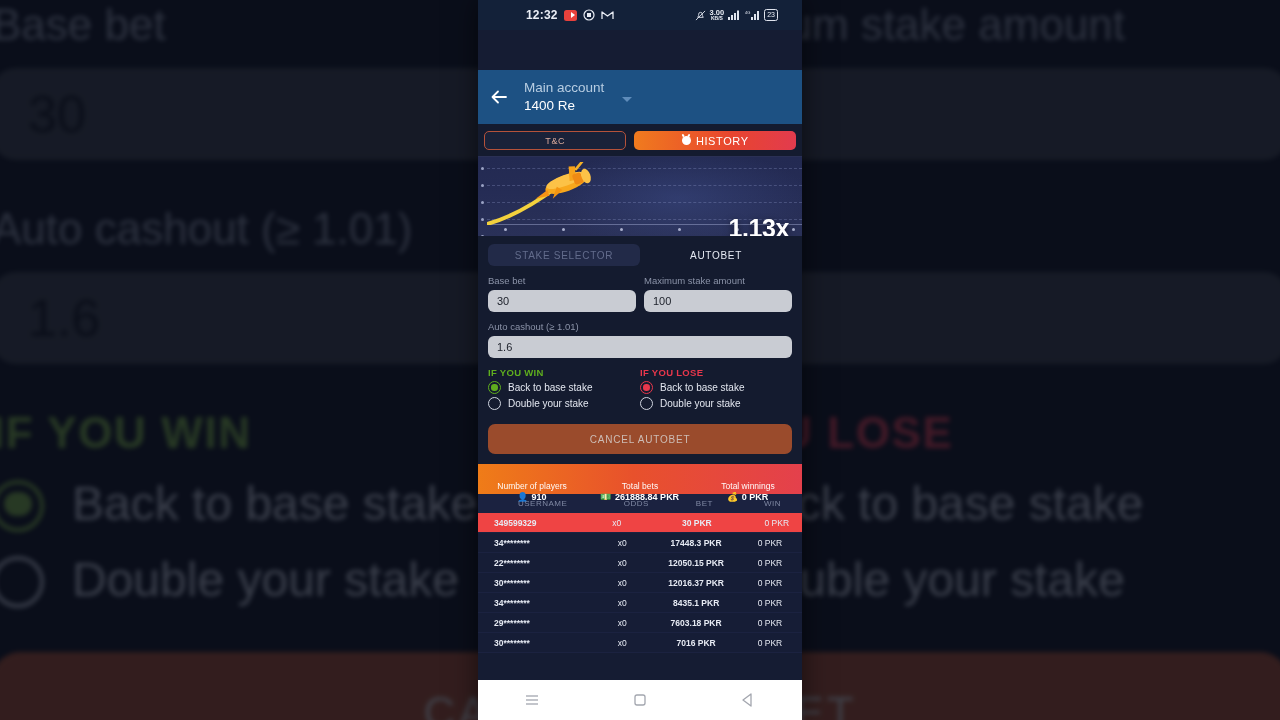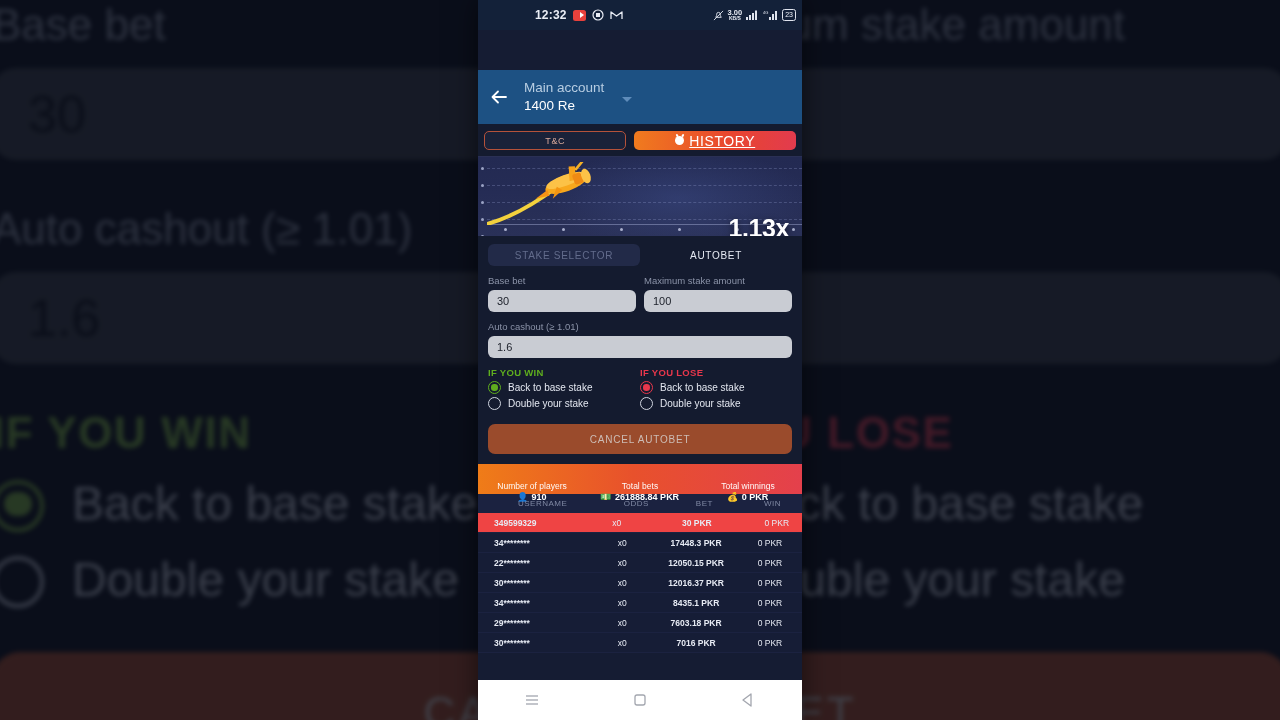--- a/index.html
+++ b/index.html
@@ -51,29 +51,29 @@
   
   #phone {
     position:absolute; left:478px; top:0; width:324px; height:720px;
     background:#151c33; overflow:hidden;
     box-shadow: 0 0 26px rgba(0,0,0,.55);
   }
 
   
   #statusbar {
     height:30px; background:#132139; color:#e9edf5;
-    display:flex; align-items:center; padding:0 9px;
+    display:flex; align-items:center; padding:0 0;
     font-size:11.5px; position:relative;
   }
   .sb-left{display:flex;align-items:center;gap:6px;margin-left:48px;}
   .sb-time{font-size:12px;font-weight:600;letter-spacing:.2px;}
   .rec-ic{width:13px;height:11px;background:#e8413c;border-radius:2.5px;position:relative;}
   .rec-ic:after{content:'';position:absolute;right:1.5px;top:2.5px;border-left:4px solid #fff;
      border-top:3px solid transparent;border-bottom:3px solid transparent;}
-  .sb-right{position:absolute;right:6px;display:flex;align-items:center;gap:4px;}
+  .sb-right{position:absolute;right:24px;display:flex;align-items:center;gap:4px;}
   .kbs{display:flex;flex-direction:column;align-items:center;line-height:1;}
   .kbs b{font-size:7.5px;font-weight:700;}
   .kbs i{font-size:5px;font-style:normal;font-weight:700;}
   .batt{border:1.2px solid #dfe4ee;border-radius:2.5px;padding:0 2px;font-size:7px;line-height:10px;}
 
   
   #appbar{
     height:54px;background:#1d5183;display:flex;align-items:center;padding:0 10px;gap:14px;margin-top:40px;
   }
   .back-arrow{width:22px;height:22px;position:relative;flex:none;cursor:pointer;}
@@ -82,21 +82,21 @@
   .acct .b{color:#ffffff;font-size:13.5px;}
   .chev{width:0;height:0;border-left:5px solid transparent;border-right:5px solid transparent;
         border-top:5px solid #5f8cba;margin-left:4px;margin-top:4px;}
 
   
   #tcrow{background:#141b2f;padding:7px 6px 6px;display:flex;gap:8px;}
   .tc-btn{flex:1;height:19px;border:1px solid #b5523a;border-radius:5px;background:#1a2239;
     color:#d9a99a;font-size:9px;letter-spacing:.6px;display:flex;align-items:center;justify-content:center;}
   .hist-btn{flex:1.15;height:19px;border-radius:5px;
     background:linear-gradient(90deg,#f07b1e 0%,#e8452f 60%,#e23b4e 100%);
-    color:#fff;font-size:14px;letter-spacing:.6px;display:flex;align-items:center;justify-content:center;gap:5px;text-decoration:underline;}
+    color:#fff;font-size:11px;letter-spacing:.6px;display:flex;align-items:center;justify-content:center;gap:5px;}
   .clock-ic{width:9px;height:9px;border-radius:50%;background:#fff;position:relative;}
   .clock-ic:before,.clock-ic:after{content:'';position:absolute;width:2px;height:2.5px;background:#fff;top:-1.6px;border-radius:1px;}
   .clock-ic:before{left:0.5px;transform:rotate(-32deg);}
   .clock-ic:after{right:0.5px;transform:rotate(32deg);}
 
   
   #chart{height:80px;position:relative;overflow:hidden;
     background:
       radial-gradient(ellipse 190px 70px at 62% 52%, rgba(68,86,150,.38), rgba(0,0,0,0) 70%),
       linear-gradient(180deg,#232a52 0%,#252c55 45%,#2a3158 100%);

